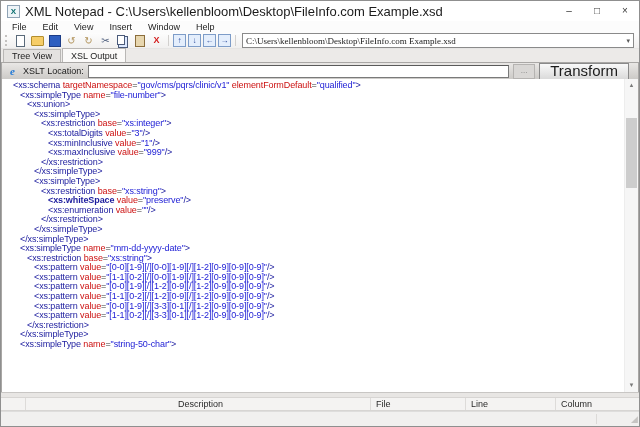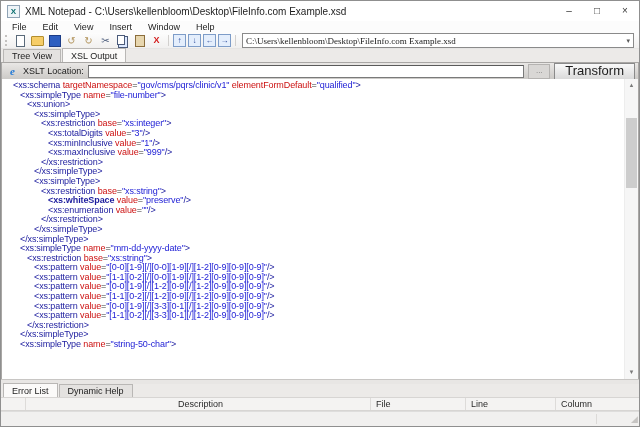--- a/index.html
+++ b/index.html
@@ -3,21 +3,21 @@
 <meta charset="utf-8">
 <style>
   html,body{margin:0;padding:0;background:#d0d0d0;}
   body{width:640px;height:427px;overflow:hidden;font-family:"Liberation Sans",sans-serif;}
   .window{width:638px;height:425px;border:1px solid #8f8f8f;background:#fff;display:flex;flex-direction:column;}
 
   
   .titlebar{height:20px;display:flex;align-items:center;background:#ffffff;flex:none;}
   .app-icon{width:11px;height:11px;margin:0 5px 0 6px;border:1px solid #8fa3b5;background:#eef4f8;color:#0a6e6e;
     font:bold 8px/11px "Liberation Sans",sans-serif;text-align:center;flex:none;}
-  .title-text{font-size:10px;color:#1c1c1c;white-space:nowrap;text-align:right;}
+  .title-text{font-size:13px;color:#1c1c1c;white-space:nowrap;text-align:right;}
   .win-controls{margin-left:auto;display:flex;height:100%;}
   .win-btn{width:28px;height:100%;text-align:center;line-height:20px;font-size:10px;color:#3a3a3a;}
 
   
   .menubar{height:12px;display:flex;align-items:center;background:#fcfcfc;padding-left:3px;flex:none;}
   .menu-item{font-size:9px;color:#1c1c1c;padding:0 8px;}
 
   
   .toolbar{height:15px;display:flex;align-items:center;background:linear-gradient(#fdfdfd,#f1f0ef);
     border-bottom:1px solid #e6e5e4;padding-left:2px;flex:none;}
@@ -50,21 +50,21 @@
   
   .xslt-bar{height:16px;background:linear-gradient(#e9e7e5,#cccac7);border:1px solid #a9a7a5;border-bottom:none;
     display:flex;align-items:center;padding:0 2px 0 4px;flex:none;}
   .ie-icon{width:13px;height:13px;border-radius:50%;color:#1e78d7;font:bold italic 11px/12px "Liberation Serif",serif;
     text-align:center;flex:none;margin-right:4px;}
   .xslt-label{font-size:9px;color:#1c1c1c;white-space:nowrap;margin-right:4px;}
   .xslt-input{flex:1;height:11px;background:#fff;border:1px solid #7a7a7a;border-top-color:#5a5a5a;}
   .browse-btn{width:20px;height:13px;background:#d9d7d5;border:1px solid #b5b3b1;color:#7a7a7a;
     font-size:8px;line-height:11px;text-align:center;margin:0 4px;flex:none;}
   .transform-btn{height:15px;background:linear-gradient(#f9f9f9,#dadada);border:1px solid #8a8a8a;
-    font-size:13px;color:#1c1c1c;padding:0 10px;line-height:13px;flex:none;margin-right:1px;}
+    font-size:15px;color:#1c1c1c;padding:0 10px;line-height:13px;flex:none;margin-right:7px;}
 
   
   .content{flex:1;display:flex;background:#fff;border-left:1px solid #a9a7a5;border-right:1px solid #a9a7a5;overflow:hidden;}
   .code{flex:1;overflow:hidden;padding-top:2px;}
   .code-line{font-size:9px;line-height:9.6px;letter-spacing:-0.1px;white-space:nowrap;}
   .scrollbar{width:13px;background:#f6f6f6;border-left:1px solid #ededed;display:flex;flex-direction:column;flex:none;}
   .sb-btn{height:13px;text-align:center;font-size:6px;line-height:13px;color:#7a7a7a;flex:none;}
   .sb-track{flex:1;position:relative;}
   .sb-thumb{position:absolute;top:26px;left:1px;right:1px;height:70px;background:#cdcdcd;}
 
@@ -180,24 +180,20 @@
       <div class="sb-btn">▲</div>
       <div class="sb-track">
         <div class="sb-thumb"></div>
       </div>
       <div class="sb-btn">▼</div>
     </div>
   </div>
 
   <div class="sash"></div>
 
-  <div class="err-tabstrip">
-      <div class="vtab active">Error List</div>
-      <div class="vtab">Dynamic Help</div>
-    </div>
 
   <div class="err-header">
       <div class="hdr-cell" style="width: 25px;"></div>
       <div class="hdr-cell" style="width: 345px; text-align: center;">Description</div>
       <div class="hdr-cell" style="width: 95px;">File</div>
       <div class="hdr-cell" style="width: 90px;">Line</div>
       <div class="hdr-cell" style="flex: 1 1 0%; border-right: none;">Column</div>
     </div>
 
 

